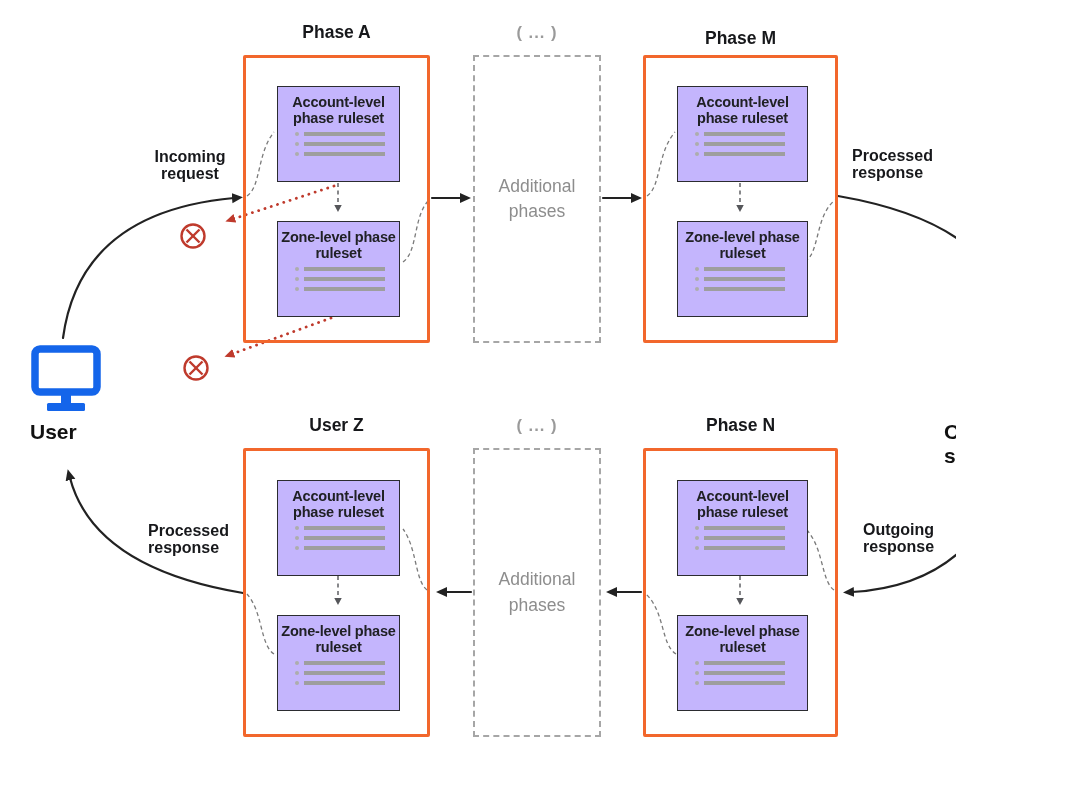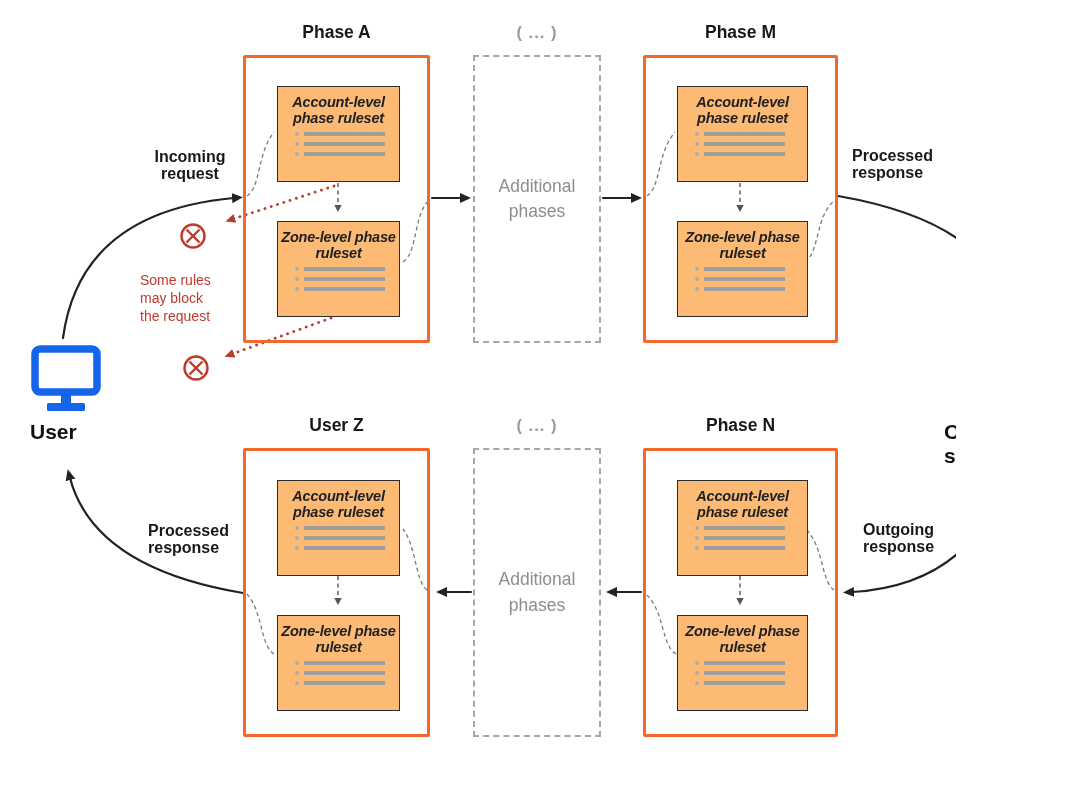--- a/index.html
+++ b/index.html
@@ -22,22 +22,22 @@
   .phase{position:absolute;border:3px solid var(--orange);border-radius:2px;background:transparent;}
   .ptitle{position:absolute;transform:translateX(-50%);white-space:nowrap;
           font-size:17.5px;font-weight:700;color:var(--text_dark);}
   .ellip{position:absolute;transform:translateX(-50%);white-space:nowrap;
          font-size:16.5px;font-weight:600;color:#9a9a9a;letter-spacing:1px;}
 
   .dashed-box{position:absolute;border:2px dashed var(--dash_gray);display:flex;
               align-items:center;justify-content:center;text-align:center;
               color:var(--gray);font-size:17.5px;line-height:1.45;}
 
-  .rbox{position:absolute;left:31px;right:27px;height:96px;background:#fdba74;
-        border:1.5px solid #2b2c30;font-style:italic;}
+  .rbox{position:absolute;left:31px;right:27px;height:96px;background:#c4b5fd;
+        border:1.5px solid #2b2c30;}
   .rb-title{margin-top:8px;text-align:center;font-size:14.5px;font-weight:600;
             line-height:15.5px;letter-spacing:-0.2px;color:#202125;}
   .rl{display:block;height:4px;width:81px;background:var(--bar_gray);
       margin:6px 0 0 26px;position:relative;}
   .rl:first-child{margin-top:16px;}
   .rl::before{content:'';position:absolute;left:-9px;top:0;width:4px;height:4px;
               border-radius:50%;background:#adadad;}
 
   .flabel{position:absolute;font-size:16px;font-weight:700;line-height:17px;color:var(--text_dark);}
   .flabel.centered{text-align:center;}
@@ -96,21 +96,21 @@
     </g>
     <g class="xicon">
       <circle cx="196" cy="368" r="11.5"></circle>
       <line x1="189.5" y1="361.5" x2="202.5" y2="374.5"></line>
       <line x1="189.5" y1="374.5" x2="202.5" y2="361.5"></line>
     </g>
   </svg>
 
   <div class="ptitle" style="left:336.5px;top:22px">Phase A</div>
   <div class="ellip" style="left:537px;top:23px">( ... )</div>
-  <div class="ptitle" style="left:740.5px;top:22px">Phase M</div>
+  <div class="ptitle" style="left:740.5px;top:28px">Phase M</div>
   <div class="ptitle" style="left:336.5px;top:415px">User Z</div>
   <div class="ellip" style="left:537px;top:416px">( ... )</div>
   <div class="ptitle" style="left:740.5px;top:415px">Phase N</div>
 
   <section class="phase" style="left:243px;top:55px;width:187px;height:288px">
     <div class="rbox" style="top:28px">
       <div class="rb-title">Account-level phase ruleset</div>
       <i class="rl"></i>
       <i class="rl"></i>
       <i class="rl"></i>
@@ -173,21 +173,20 @@
       <i class="rl"></i>
       <i class="rl"></i>
       <i class="rl"></i>
     </div>
   </section>
 
   <div class="flabel centered" style="left:146px;top:148px;width:88px">Incoming request</div>
   <div class="flabel" style="left:852px;top:147px;width:90px">Processed response</div>
   <div class="flabel" style="left:863px;top:521px;width:90px">Outgoing response</div>
   <div class="flabel" style="left:148px;top:522px;width:92px">Processed response</div>
-  <div class="note" style="left:140px;top:271px;width:82px">Some rules may block the request</div>
 
   <div class="icon-wrap" style="left:30px;top:344px;width:72px;height:72px">
     <svg width="72" height="72" viewBox="0 0 72 72">
       <rect x="5" y="5" width="62" height="43" rx="5" fill="none" stroke="#1465EA" stroke-width="7.5"></rect>
       <rect x="31" y="48" width="10" height="12" fill="#1465EA"></rect>
       <rect x="17" y="59" width="38" height="8" rx="1.5" fill="#1465EA"></rect>
     </svg>
   </div>
   <div class="endpoint-label" style="left:30px;top:420px;width:70px">User</div>
 

